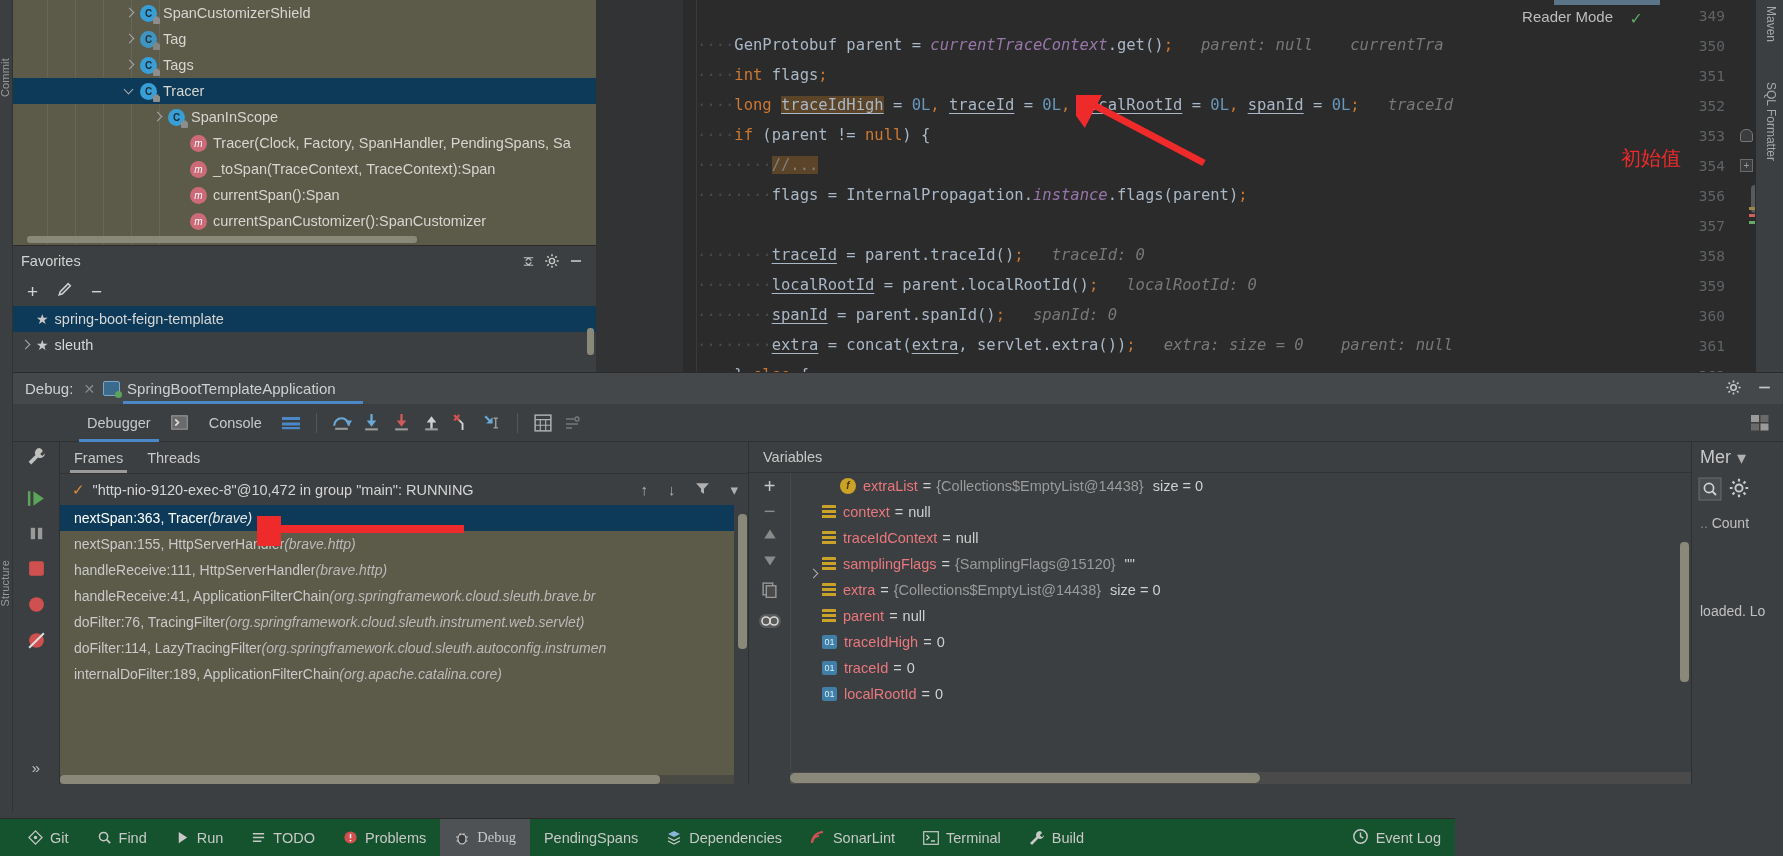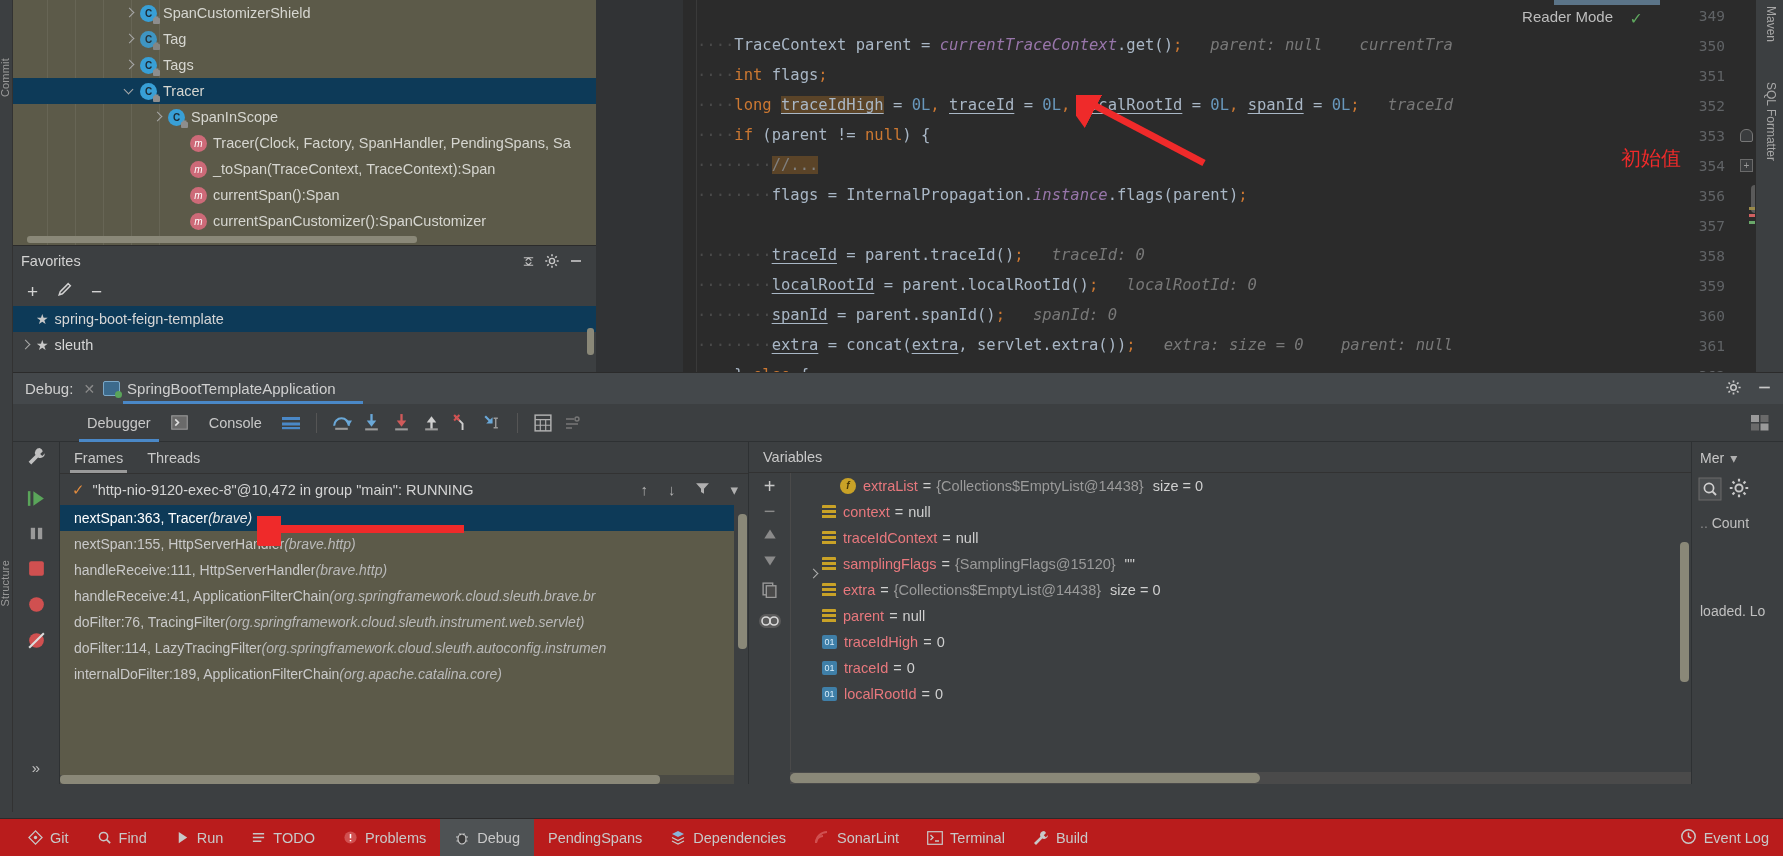--- a/index.html
+++ b/index.html
@@ -162,30 +162,30 @@
   .vnull{ color:#cfcfcf; }
   .vsize{ color:#cfcfcf; margin-left:9px; }
   .vars-hscroll{ position:absolute; left:41px; right:92px; bottom:0; height:12px; background:#4a4a4a; }
   .vars-hthumb{ position:absolute; left:41px; bottom:1px; width:470px; height:10px; background:#8a8878;
      border-radius:5px; }
   .vars-vthumb{ position:absolute; right:94px; top:100px; width:9px; height:140px; background:#8a8878;
      border-radius:4px; }
 
   .mem-pane{ position:absolute; right:0; top:0; width:92px; bottom:0; background:#3c3f41;
      border-left:1px solid #2e3133; }
-  .mem-header{ height:31px; display:flex; align-items:center; padding-left:8px; font-size:14px;
+  .mem-header{ height:31px; display:flex; align-items:center; padding-left:8px; font-size:18px;
      color:#c8c8c8; }
   .mem-row{ padding:6px 8px; font-size:14px; color:#c0c0c0; white-space:nowrap; }
 
   
-  .statusbar{ position:absolute; left:0; bottom:0; width:1783px; height:38px; background:#b91c1c;
+  .statusbar{ position:absolute; left:0; bottom:0; width:1455px; height:38px; background:#14532d;
      border-top:1px solid #2b2b2b; display:flex; align-items:center; padding-left:14px; gap:0; }
   .sbitem{ display:flex; align-items:center; gap:7px; padding:0 14px; height:38px; font-size:14.5px;
      color:#c8c8c8; white-space:nowrap; }
-  .sbitem.active{ background:#4e5254; }
+  .sbitem.active{ background:#4e5254;font-family:Liberation Serif, serif; }
   .sb-right{ margin-left:auto; display:flex; align-items:center; }
 
   
   .anno{ position:absolute; pointer-events:none; }
   .cn-text{ position:absolute; color:#ef2a2a; font-size:20px; font-family:"DejaVu Sans", sans-serif; }
 </style>
 </head>
 <body>
 
 <div class="app">
@@ -325,21 +325,21 @@
         <div class="ln" style="top: 188px;">356</div>
         <div class="ln" style="top: 218px;">357</div>
         <div class="ln" style="top: 248px;">358</div>
         <div class="ln" style="top: 278px;">359</div>
         <div class="ln" style="top: 308px;">360</div>
         <div class="ln" style="top: 338px;">361</div>
         <div class="ln" style="top: 368px;">362</div>
       </div>
     <div class="codearea" id="code-lines">
         <div class="cl" style="top: 8px;"></div>
-        <div class="cl" style="top: 38px;"><span class="dots">····</span><span class="cls">TraceContext </span><span class="id">parent </span><span class="punct">= </span><span class="fld">currentTraceContext</span><span class="id">.get()</span><span class="semi">;</span><span class="hint">   parent: null    currentTra</span></div>
+        <div class="cl" style="top: 38px;"><span class="dots">····</span><span class="cls">GenProtobuf </span><span class="id">parent </span><span class="punct">= </span><span class="fld">currentTraceContext</span><span class="id">.get()</span><span class="semi">;</span><span class="hint">   parent: null    currentTra</span></div>
         <div class="cl" style="top: 68px;"><span class="dots">····</span><span class="k">int</span><span class="id"> flags</span><span class="semi">;</span></div>
         <div class="cl" style="top: 98px;"><span class="dots">····</span><span class="k">long</span><span class="id"> </span><span class="hl u id">traceIdHigh</span><span class="punct"> = </span><span class="num">0L</span><span class="semi">, </span><span class="u id">traceId</span><span class="punct"> = </span><span class="num">0L</span><span class="semi">, </span><span class="u id">localRootId</span><span class="punct"> = </span><span class="num">0L</span><span class="semi">, </span><span class="u id">spanId</span><span class="punct"> = </span><span class="num">0L</span><span class="semi">;</span><span class="hint">   traceId</span></div>
         <div class="cl" style="top: 128px;"><span class="dots">····</span><span class="k">if</span><span class="id"> (parent </span><span class="punct">!=</span><span class="id"> </span><span class="k">null</span><span class="id">) {</span></div>
         <div class="cl" style="top: 158px;"><span class="dots">········</span><span class="cmt hl">//...</span></div>
         <div class="cl" style="top: 188px;"><span class="dots">········</span><span class="id">flags </span><span class="punct">= </span><span class="id">InternalPropagation.</span><span class="fld">instance</span><span class="id">.flags(parent)</span><span class="semi">;</span></div>
         <div class="cl" style="top: 248px;"><span class="dots">········</span><span class="u id">traceId</span><span class="id"> = parent.traceId()</span><span class="semi">;</span><span class="hint">   traceId: 0</span></div>
         <div class="cl" style="top: 278px;"><span class="dots">········</span><span class="u id">localRootId</span><span class="id"> = parent.localRootId()</span><span class="semi">;</span><span class="hint">   localRootId: 0</span></div>
         <div class="cl" style="top: 308px;"><span class="dots">········</span><span class="u id">spanId</span><span class="id"> = parent.spanId()</span><span class="semi">;</span><span class="hint">   spanId: 0</span></div>
         <div class="cl" style="top: 338px;"><span class="dots">········</span><span class="u id">extra</span><span class="punct"> = </span><span class="id">concat</span><span class="id">(</span><span class="u id">extra</span><span class="id">, servlet.extra())</span><span class="semi">;</span><span class="hint">   extra: size = 0    parent: null</span></div>
         <div class="cl" style="top: 368px;"><span class="dots">····</span><span class="id">} </span><span class="k">else</span><span class="id"> {</span></div>

